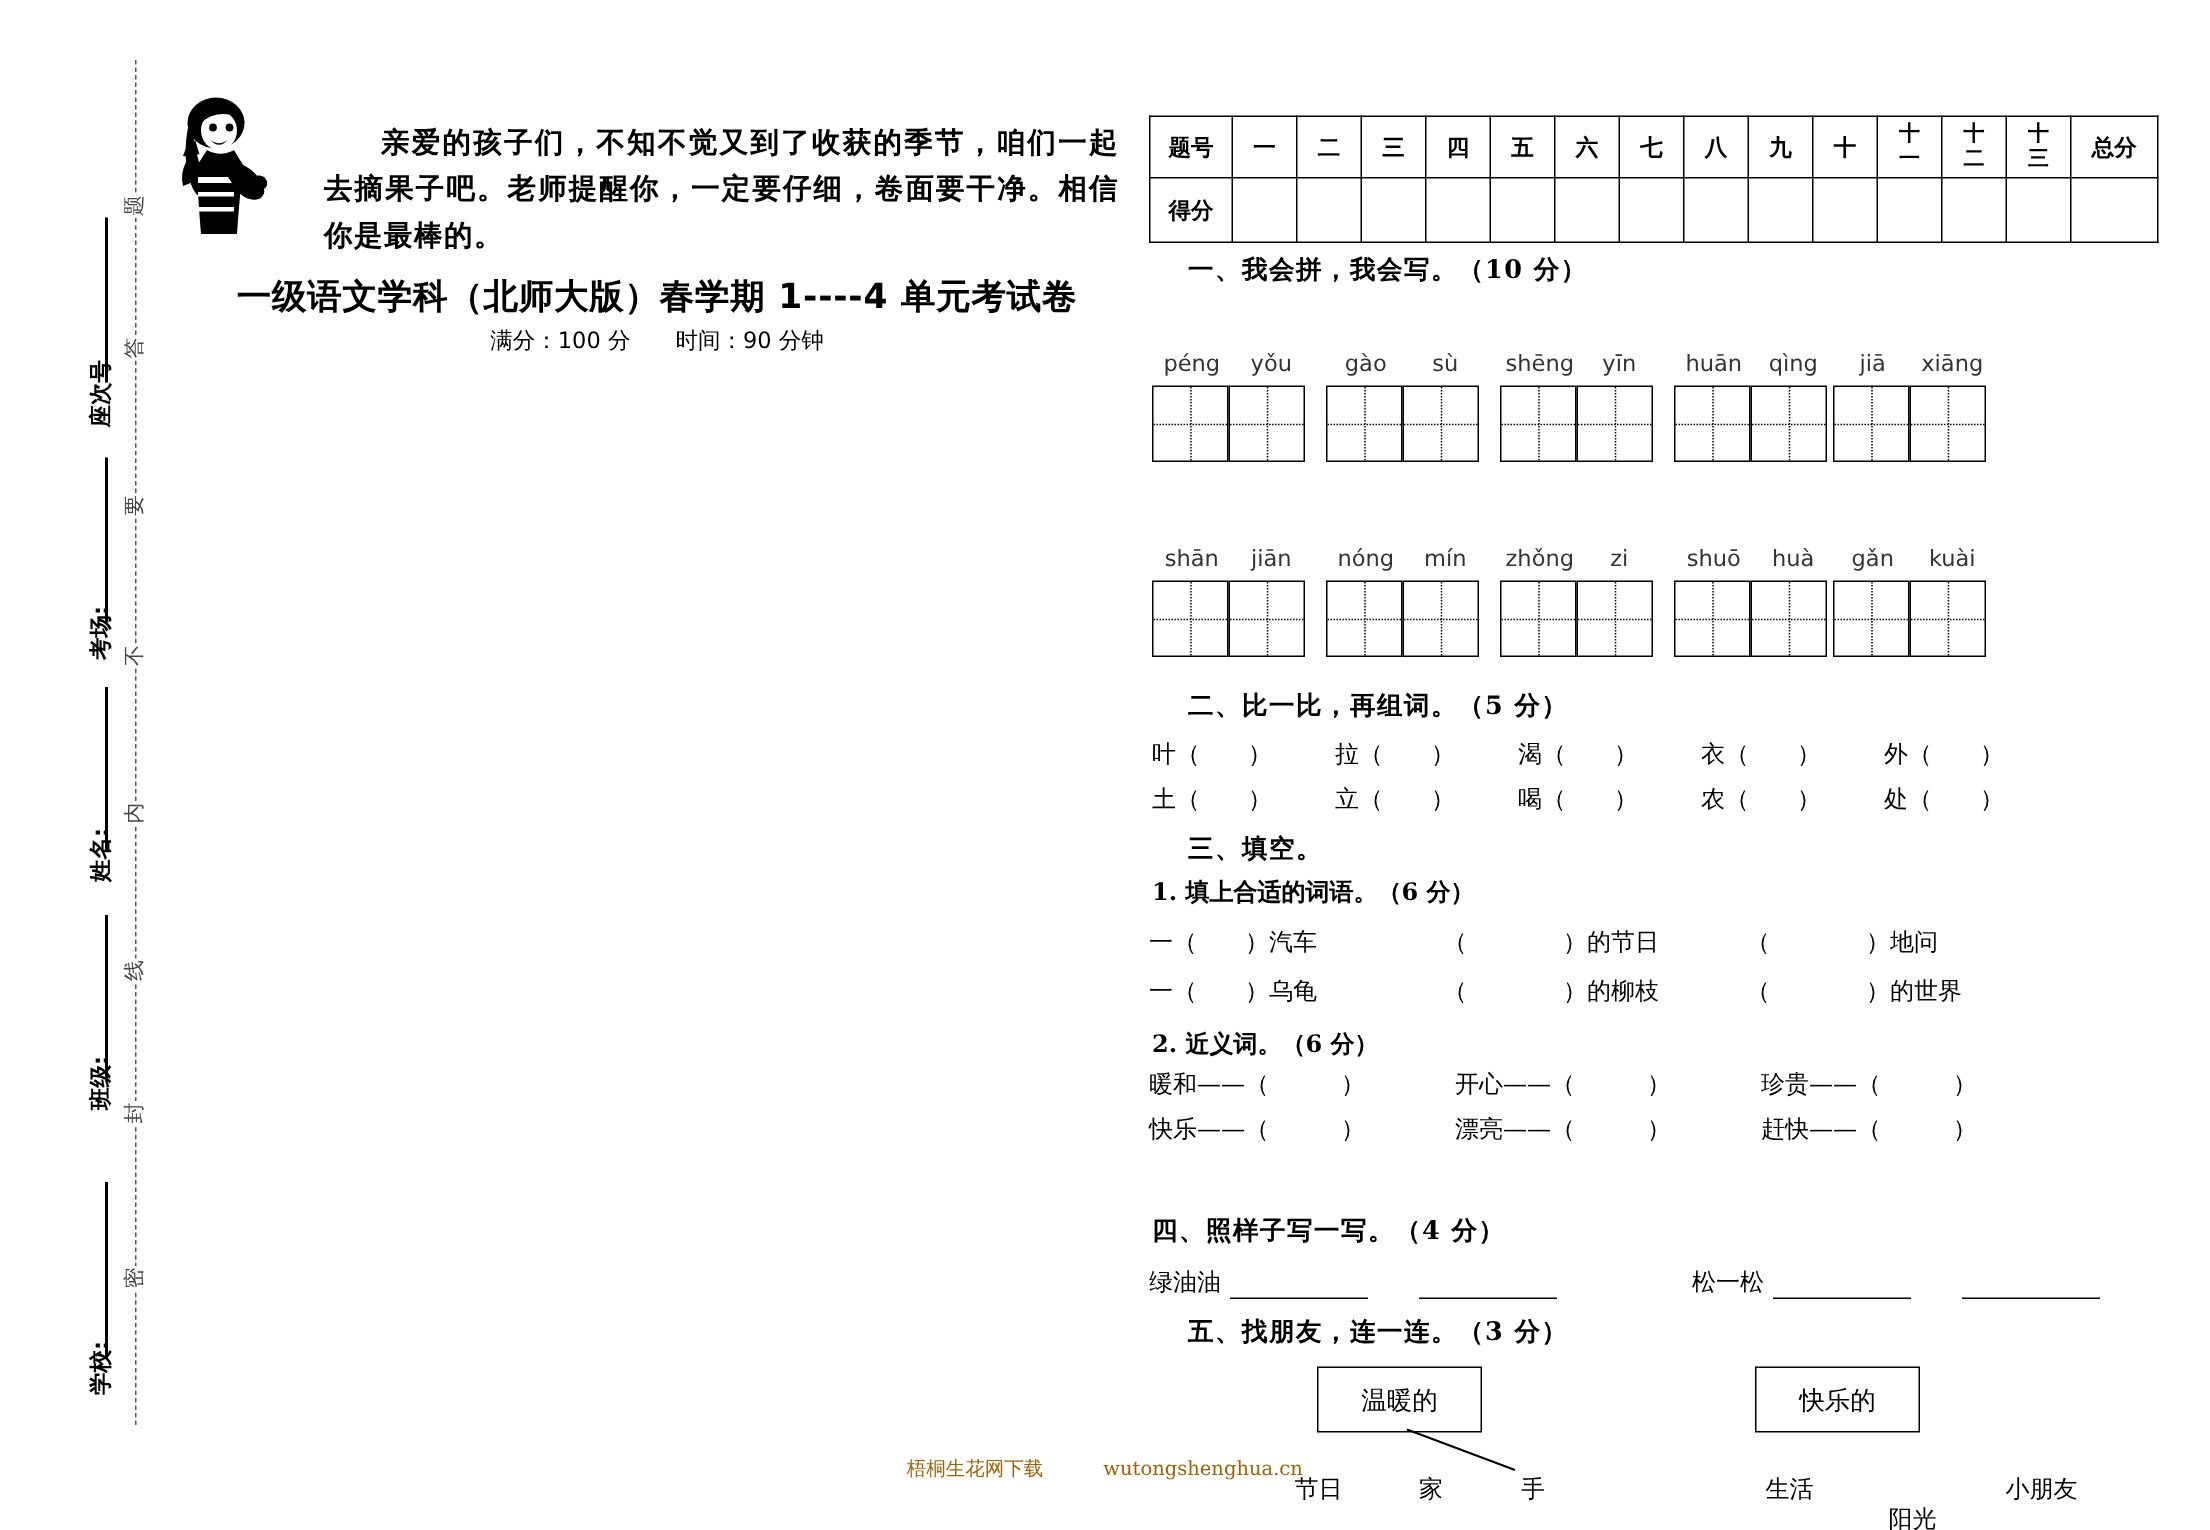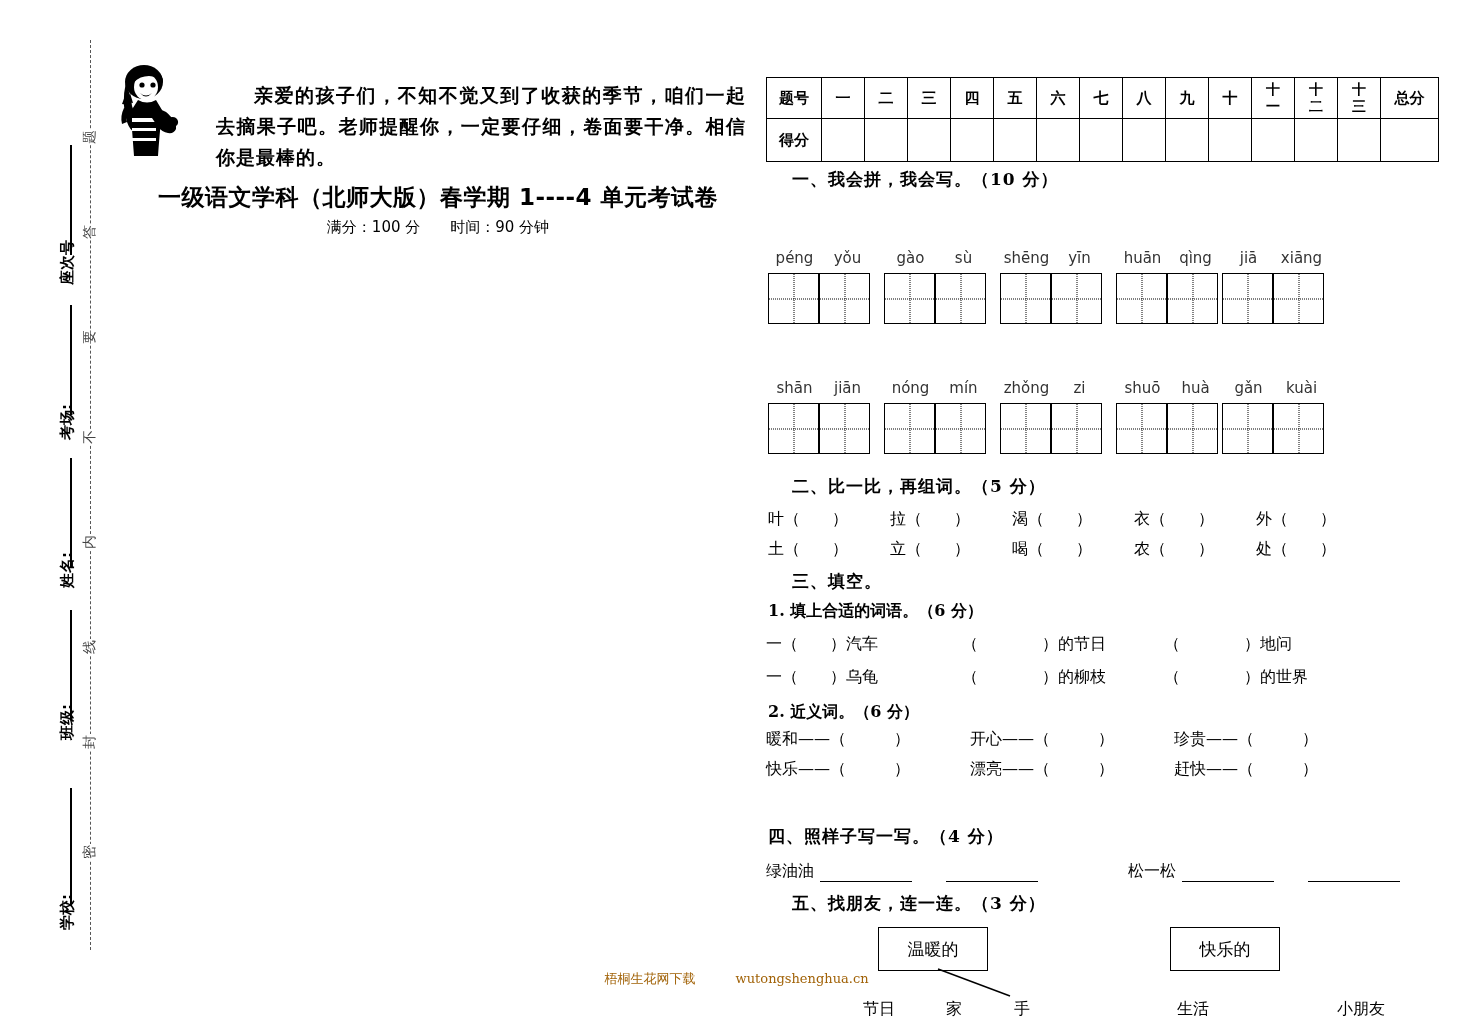--- a/index.html
+++ b/index.html
@@ -245,21 +245,21 @@
       <td></td>
       <td></td>
       <td></td>
       <td></td>
     </tr>
   </tbody>
     </table>
 
   <div id="exam">
 
-    <div class="sec-head" style="margin-bottom:26px;">一、我会拼，我会写。（10 分）</div>
+    <div class="sec-head" style="margin-bottom:10px;">一、我会拼，我会写。（10 分）</div>
 
     <div class="py-row">
       <div class="py-group" style="left:8px;">
         <div class="py-labels">
           <span>péng</span>
           <span>yǒu</span>
         </div>
         <div class="boxes">
           <div class="tzg"></div>
           <div class="tzg"></div>

